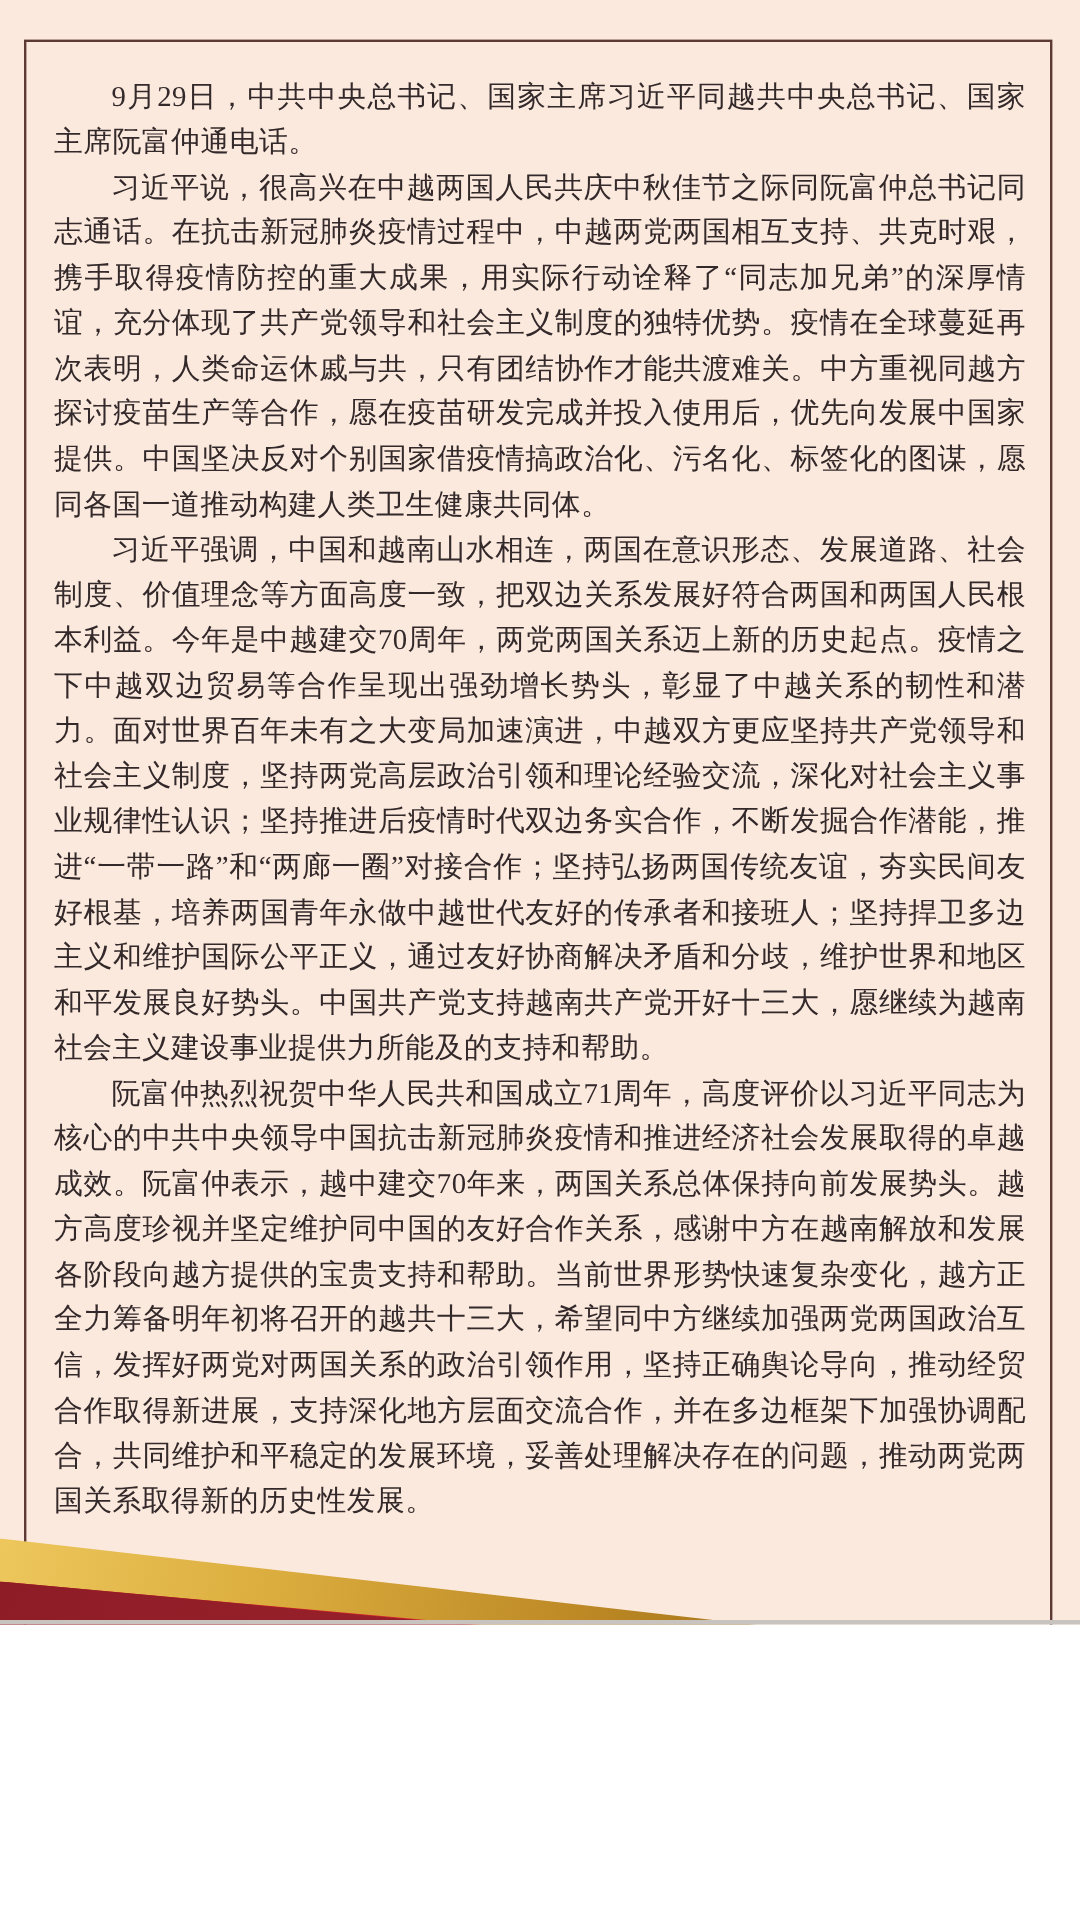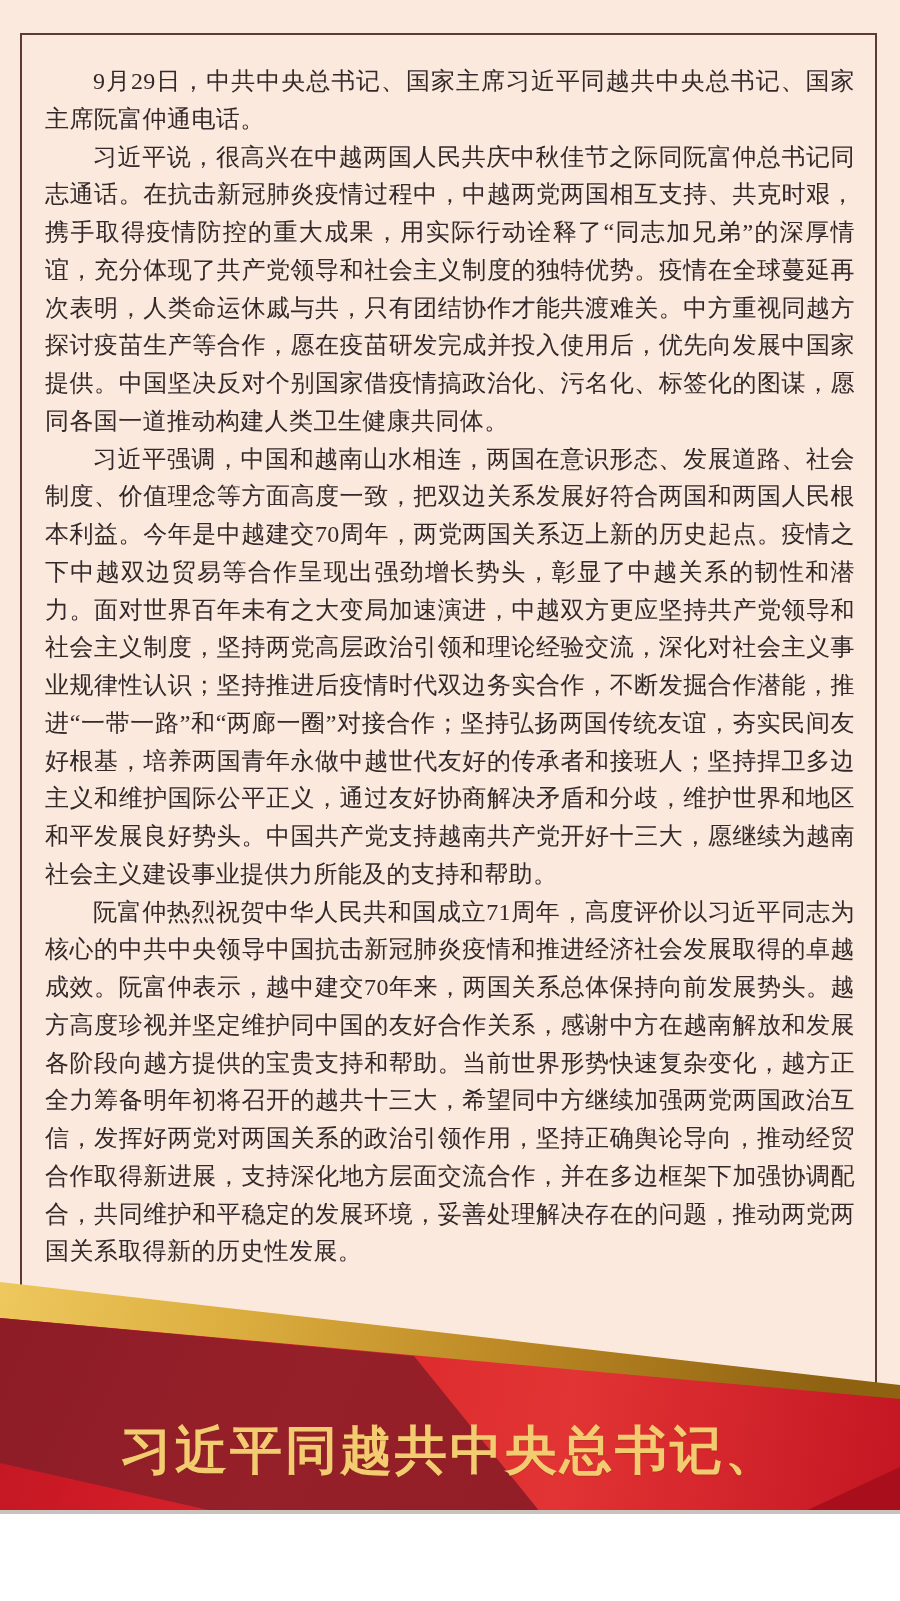--- a/index.html
+++ b/index.html
@@ -1,18 +1,18 @@
 <!DOCTYPE html>
 <html><head>
 <meta charset="utf-8">
 <style>
   html,body { margin:0; padding:0; }
   .page {
     position:relative;
-    width:900px; height:1514px;
+    width:900px; height:1354px;
     background:#fbe9dd;
     overflow:hidden;
     font-family:"Liberation Serif","DejaVu Serif",serif;
   }
   
   .frame {
     position:absolute;
     left:20px; top:33px;
     width:857px; height:1358px;
     border:2px solid #5d3a35;

